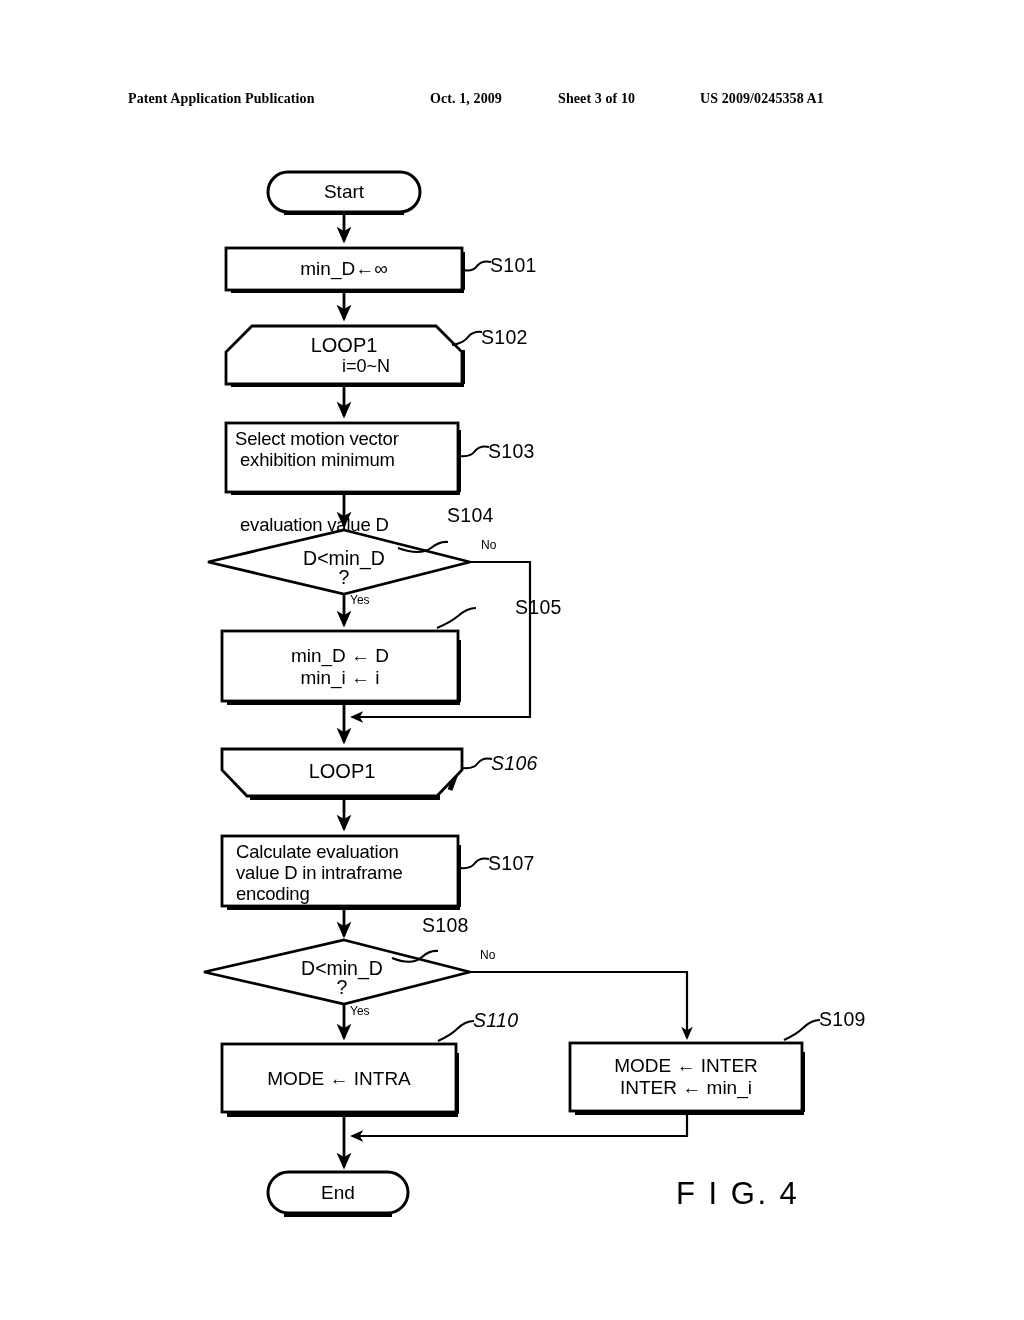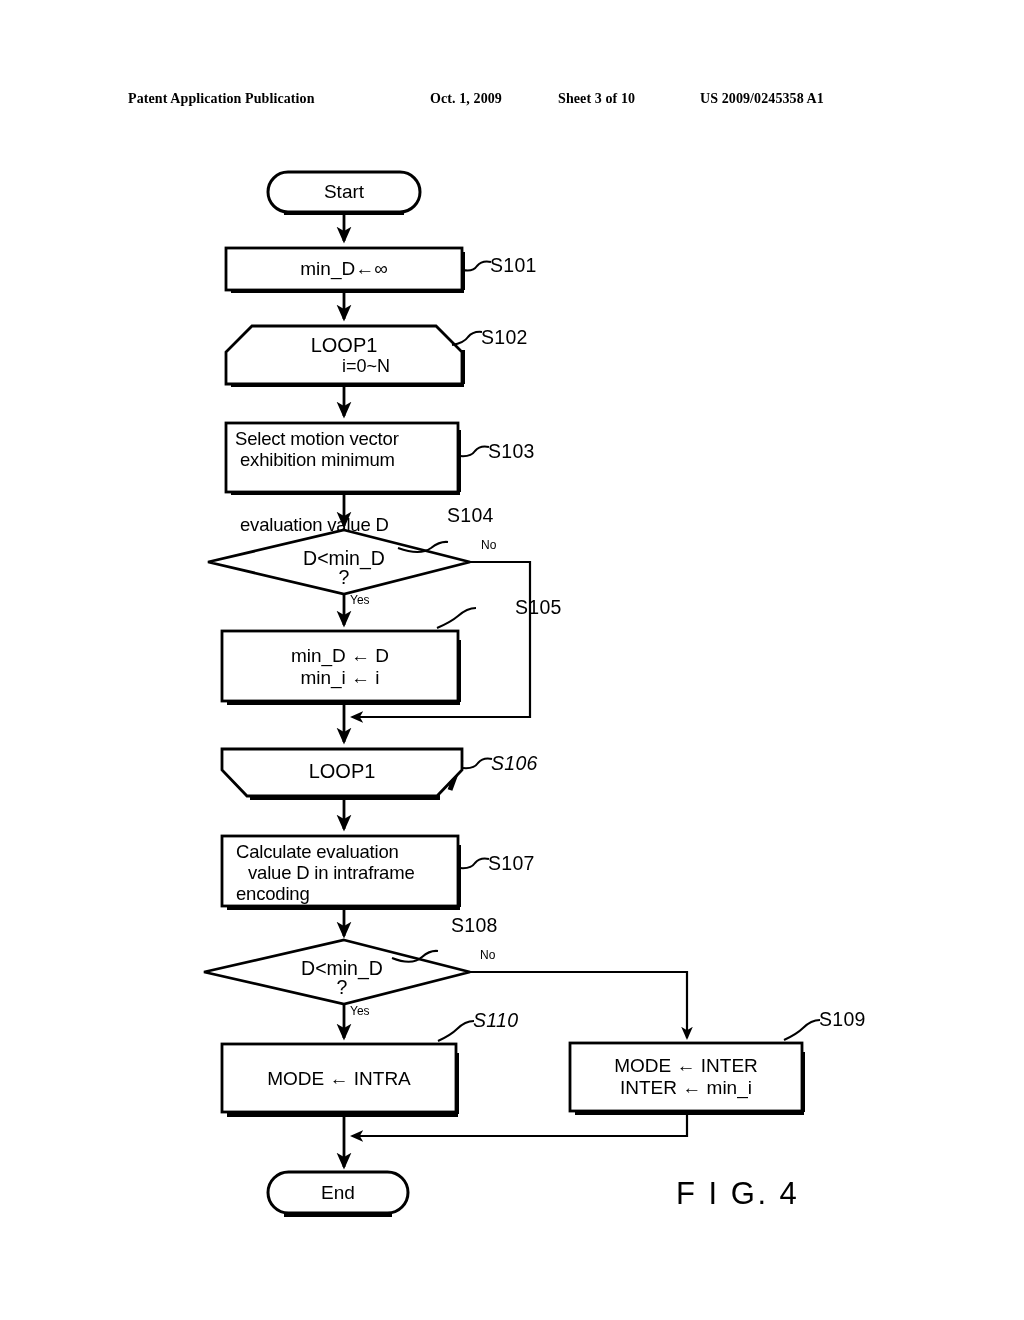--- a/index.html
+++ b/index.html
@@ -210,21 +210,21 @@
   <div class="node-text diamond-label t-center" style="left:244px; top:567px; width:200px;">?</div>
   <div class="node-text branch-label t-left" style="left:350px; top:594px;">Yes</div>
   <div class="node-text branch-label t-left" style="left:481px; top:539px;">No</div>
 
   <div class="node-text box-label t-center" style="left:222px; top:645px; width:236px;">min_D ← D</div>
   <div class="node-text box-label t-center" style="left:222px; top:667px; width:236px;">min_i ← i</div>
 
   <div class="node-text loop-label t-center" style="left:222px; top:760px; width:240px;">LOOP1</div>
 
   <div class="node-text box-label-sm t-left" style="left:236px; top:842px; width:220px;">Calculate evaluation</div>
-  <div class="node-text box-label-sm t-left" style="left:236px; top:863px; width:220px;margin-left:12px;">value D in intraframe</div>
+  <div class="node-text box-label-sm t-left" style="left:236px; top:863px; width:220px;">value D in intraframe</div>
   <div class="node-text box-label-sm t-left" style="left:236px; top:884px; width:220px;">encoding</div>
 
   <div class="node-text diamond-label t-center" style="left:242px; top:958px; width:200px;">D&lt;min_D</div>
   <div class="node-text diamond-label t-center" style="left:242px; top:977px; width:200px;">?</div>
   <div class="node-text branch-label t-left" style="left:350px; top:1005px;">Yes</div>
   <div class="node-text branch-label t-left" style="left:480px; top:949px;">No</div>
 
   <div class="node-text box-label t-center" style="left:222px; top:1068px; width:234px;">MODE ← INTRA</div>
 
   <div class="node-text box-label t-center" style="left:570px; top:1055px; width:232px;">MODE ← INTER</div>
@@ -232,18 +232,18 @@
 
   <div class="node-text terminal-label t-center" style="left:268px; top:1182px; width:140px;">End</div>
 
   <div class="node-text step-label" style="left:490px; top:255px;">S101</div>
   <div class="node-text step-label" style="left:481px; top:327px;">S102</div>
   <div class="node-text step-label" style="left:488px; top:441px;">S103</div>
   <div class="node-text step-label" style="left:447px; top:505px;">S104</div>
   <div class="node-text step-label" style="left:475px; top:597px;margin-left:40px;">S105</div>
   <div class="node-text step-label" style="left:491px; top:753px;font-style:italic;">S106</div>
   <div class="node-text step-label" style="left:488px; top:853px;">S107</div>
-  <div class="node-text step-label" style="left:451px; top:915px;">S108</div>
+  <div class="node-text step-label" style="left:422px; top:915px;">S108</div>
   <div class="node-text step-label" style="left:473px; top:1010px;font-style:italic;">S110</div>
   <div class="node-text step-label" style="left:819px; top:1009px;">S109</div>
 </div>
 
 <div id="fig-caption">F I G. 4</div>
 
 </body></html>

